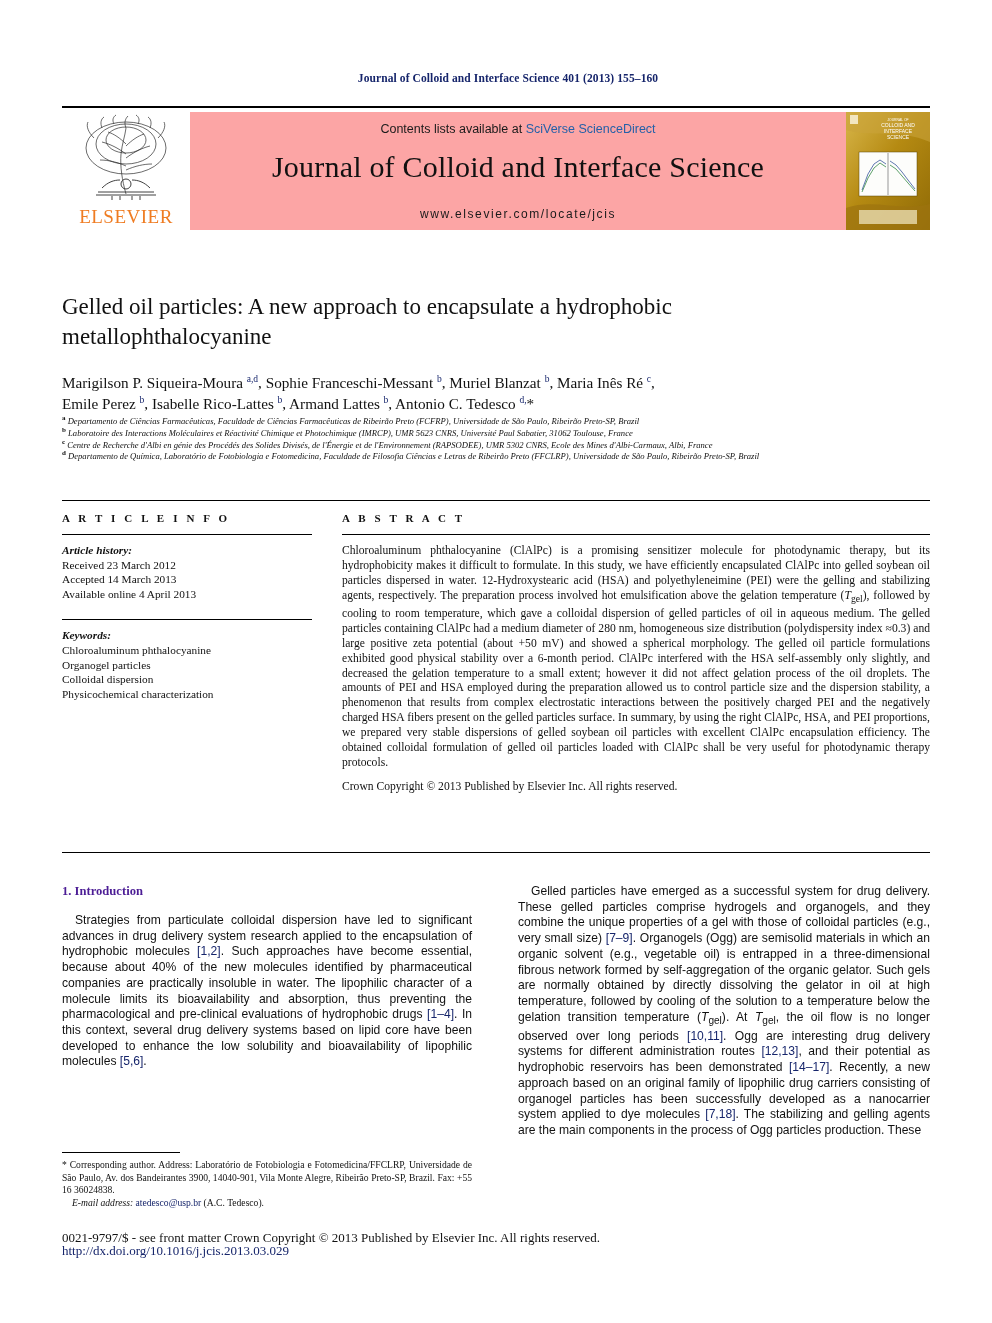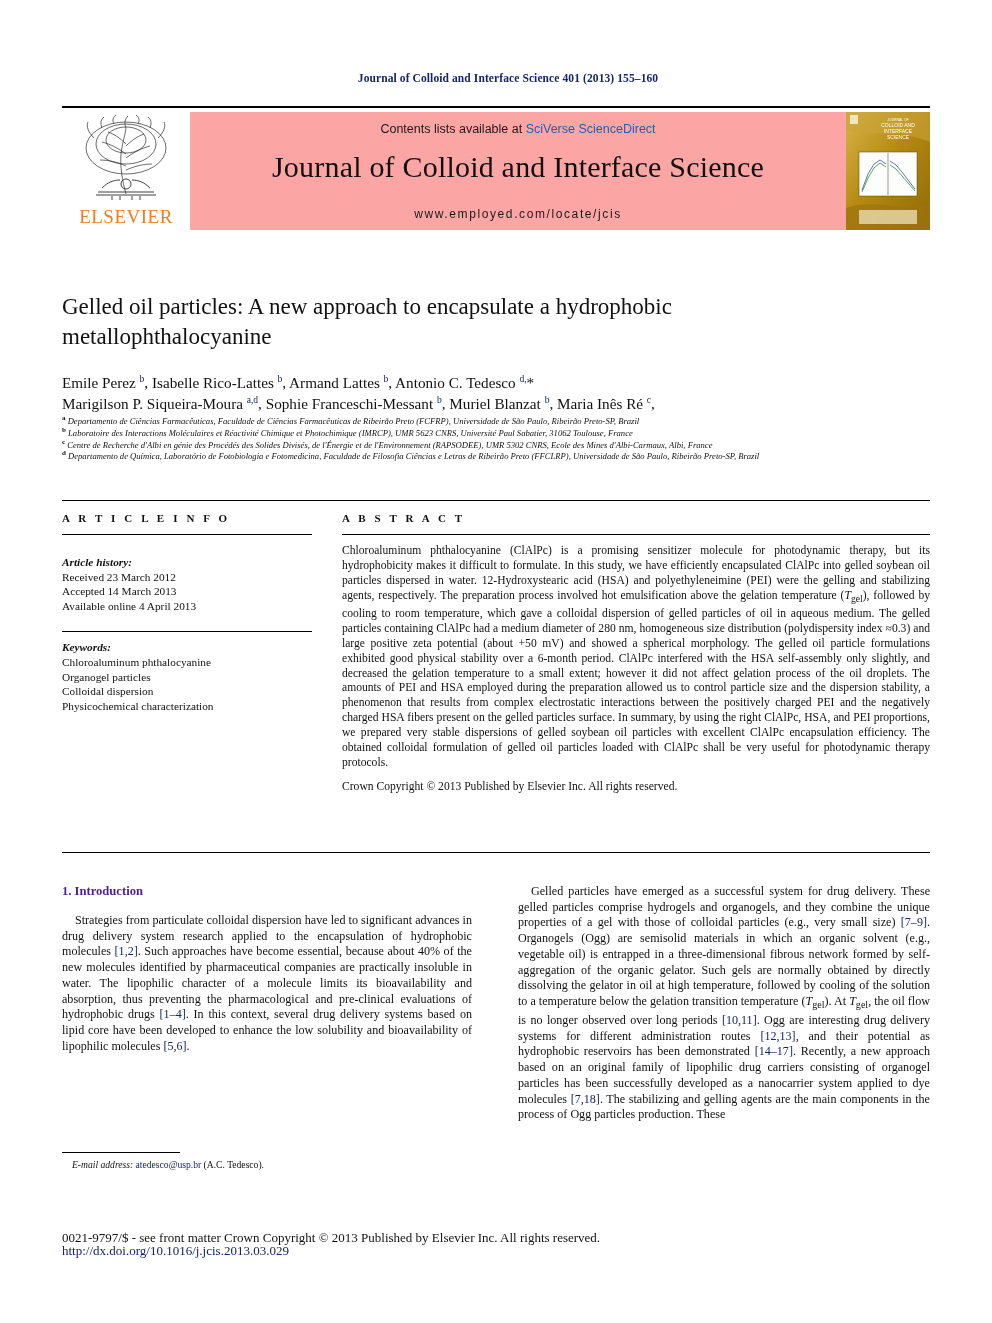--- a/index.html
+++ b/index.html
@@ -186,21 +186,21 @@
     font-weight: bold;
     font-size: 11px;
     letter-spacing: 3.1px;
     color: #111;
   }
   .thin-rule {
     border-top: 1px solid #000;
     margin-top: 10px;
   }
   .info-body {
-    margin-top: 20px;
+    margin-top: 8px;
     font-family: "Liberation Serif", serif;
     font-size: 11.3px;
     line-height: 14.6px;
     color: #111;
   }
   .info-body .lbl {
     font-style: italic;
     font-weight: bold;
   }
   .kw-block {
@@ -244,21 +244,21 @@
     width: 412px;
   }
   .h1 {
     font-family: "Liberation Serif", serif;
     font-weight: bold;
     font-size: 12.6px;
     margin: 0 0 14px 0;
     color: #4c1d95;
   }
   .para {
-    font-family: Liberation Serif, serif;
+    font-family: Liberation Sans, sans-serif;
     font-size: 12.1px;
     line-height: 15.7px;
     text-align: justify;
     text-indent: 13px;
     margin: 0;
     color: #111;
   }
   .ref { color: #16256b; }
 
   
@@ -339,21 +339,21 @@
           </g>
         </svg>
         <div class="elsevier-word">ELSEVIER</div>
       </div>
 
       <div class="masthead-center">
         <div class="contents-line">
           <span>Contents lists available at </span><span class="sd-link">SciVerse ScienceDirect</span>
         </div>
         <div class="journal-title-big">Journal of Colloid and Interface Science</div>
-        <div class="journal-url">www.employed.com/locate/jcis</div>
+        <div class="journal-url">www.elsevier.com/locate/jcis</div>
       </div>
 
       <div class="cover-thumb">
         <svg viewBox="0 0 84 118" width="84" height="118">
           <defs>
             <linearGradient id="goldgrad" x1="0" y1="0" x2="1" y2="1">
               <stop offset="0%" stop-color="#d8b64a"></stop>
               <stop offset="45%" stop-color="#b58a12"></stop>
               <stop offset="100%" stop-color="#8f6a06"></stop>
             </linearGradient>
@@ -375,22 +375,22 @@
           <rect x="13" y="98" width="58" height="14" fill="#e9dcb0" opacity="0.8"></rect>
         </svg>
       </div>
 
     </div>
   </div>
 
   <div class="art-title">Gelled oil particles: A new approach to encapsulate a hydrophobic metallophthalocyanine</div>
 
   <div class="authors">
+    <div>Marigilson P. Siqueira-Moura <sup>a,d</sup>, Sophie Franceschi-Messant <sup>b</sup>, Muriel Blanzat <sup>b</sup>, Maria Inês Ré <sup>c</sup>,</div>
     <div>Emile Perez <sup>b</sup>, Isabelle Rico-Lattes <sup>b</sup>, Armand Lattes <sup>b</sup>, Antonio C. Tedesco <sup>d,</sup>*</div>
-    <div>Marigilson P. Siqueira-Moura <sup>a,d</sup>, Sophie Franceschi-Messant <sup>b</sup>, Muriel Blanzat <sup>b</sup>, Maria Inês Ré <sup>c</sup>,</div>
   </div>
 
   <div class="affils">
     <div><sup>a</sup> Departamento de Ciências Farmacêuticas, Faculdade de Ciências Farmacêuticas de Ribeirão Preto (FCFRP), Universidade de São Paulo, Ribeirão Preto-SP, Brazil</div>
     <div><sup>b</sup> Laboratoire des Interactions Moléculaires et Réactivité Chimique et Photochimique (IMRCP), UMR 5623 CNRS, Université Paul Sabatier, 31062 Toulouse, France</div>
     <div><sup>c</sup> Centre de Recherche d'Albi en génie des Procédés des Solides Divisés, de l'Énergie et de l'Environnement (RAPSODEE), UMR 5302 CNRS, Ecole des Mines d'Albi-Carmaux, Albi, France</div>
     <div><sup>d</sup> Departamento de Química, Laboratório de Fotobiologia e Fotomedicina, Faculdade de Filosofia Ciências e Letras de Ribeirão Preto (FFCLRP), Universidade de São Paulo, Ribeirão Preto-SP, Brazil</div>
   </div>
 
   <div class="info-rule-top"></div>
@@ -429,20 +429,21 @@
     <p class="para">Strategies from particulate colloidal dispersion have led to significant advances in drug delivery system research applied to the encapsulation of hydrophobic molecules <span class="ref">[1,2]</span>. Such approaches have become essential, because about 40% of the new molecules identified by pharmaceutical companies are practically insoluble in water. The lipophilic character of a molecule limits its bioavailability and absorption, thus preventing the pharmacological and pre-clinical evaluations of hydrophobic drugs <span class="ref">[1–4]</span>. In this context, several drug delivery systems based on lipid core have been developed to enhance the low solubility and bioavailability of lipophilic molecules <span class="ref">[5,6]</span>.</p>
   </div>
 
   <div class="body-right">
     <p class="para">Gelled particles have emerged as a successful system for drug delivery. These gelled particles comprise hydrogels and organogels, and they combine the unique properties of a gel with those of colloidal particles (e.g., very small size) <span class="ref">[7–9]</span>. Organogels (Ogg) are semisolid materials in which an organic solvent (e.g., vegetable oil) is entrapped in a three-dimensional fibrous network formed by self-aggregation of the organic gelator. Such gels are normally obtained by directly dissolving the gelator in oil at high temperature, followed by cooling of the solution to a temperature below the gelation transition temperature (<i>T</i><sub>gel</sub>). At <i>T</i><sub>gel</sub>, the oil flow is no longer observed over long periods <span class="ref">[10,11]</span>. Ogg are interesting drug delivery systems for different administration routes <span class="ref">[12,13]</span>, and their potential as hydrophobic reservoirs has been demonstrated <span class="ref">[14–17]</span>. Recently, a new approach based on an original family of lipophilic drug carriers consisting of organogel particles has been successfully developed as a nanocarrier system applied to dye molecules <span class="ref">[7,18]</span>. The stabilizing and gelling agents are the main components in the process of Ogg particles production. These</p>
   </div>
 
   <div class="footnote">
     <div class="footnote-rule"></div>
     <div class="footnote-text">
+      <span>* Corresponding author. Address: Laboratório de Fotobiologia e Fotomedicina/FFCLRP, Universidade de São Paulo, Av. dos Bandeirantes 3900, 14040-901, Vila Monte Alegre, Ribeirão Preto-SP, Brazil. Fax: +55 16 36024838.</span>
       <span class="fn-indent">
         <span class="em">E-mail address:</span>
         <span class="mail-link">atedesco@usp.br</span><span> (A.C. Tedesco).</span>
       </span>
     </div>
   </div>
 
   <div class="pagefoot">
     <div>0021-9797/$ - see front matter Crown Copyright © 2013 Published by Elsevier Inc. All rights reserved.</div>
     <span class="doi-link">http://dx.doi.org/10.1016/j.jcis.2013.03.029</span>

